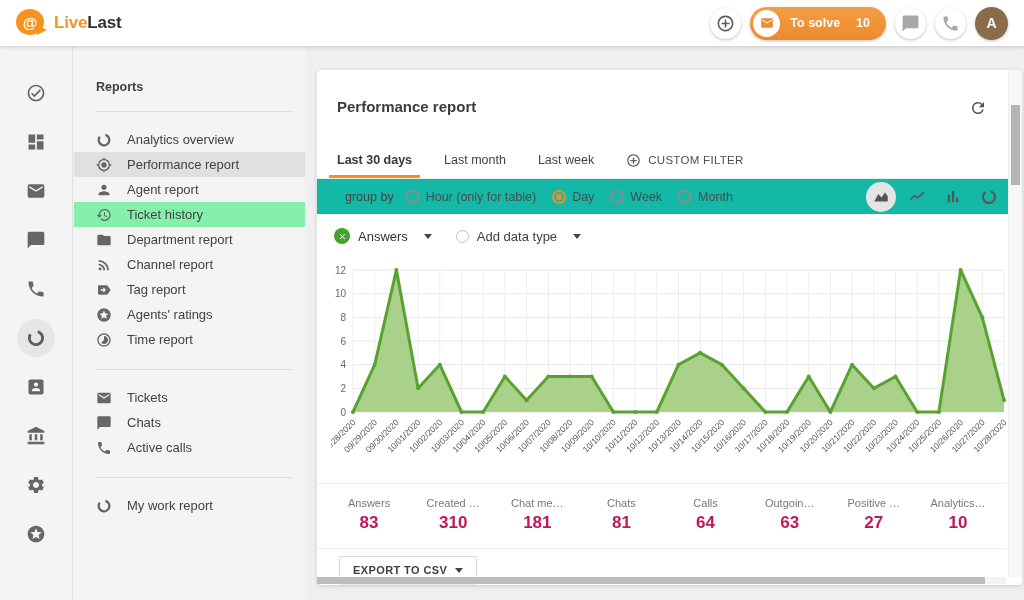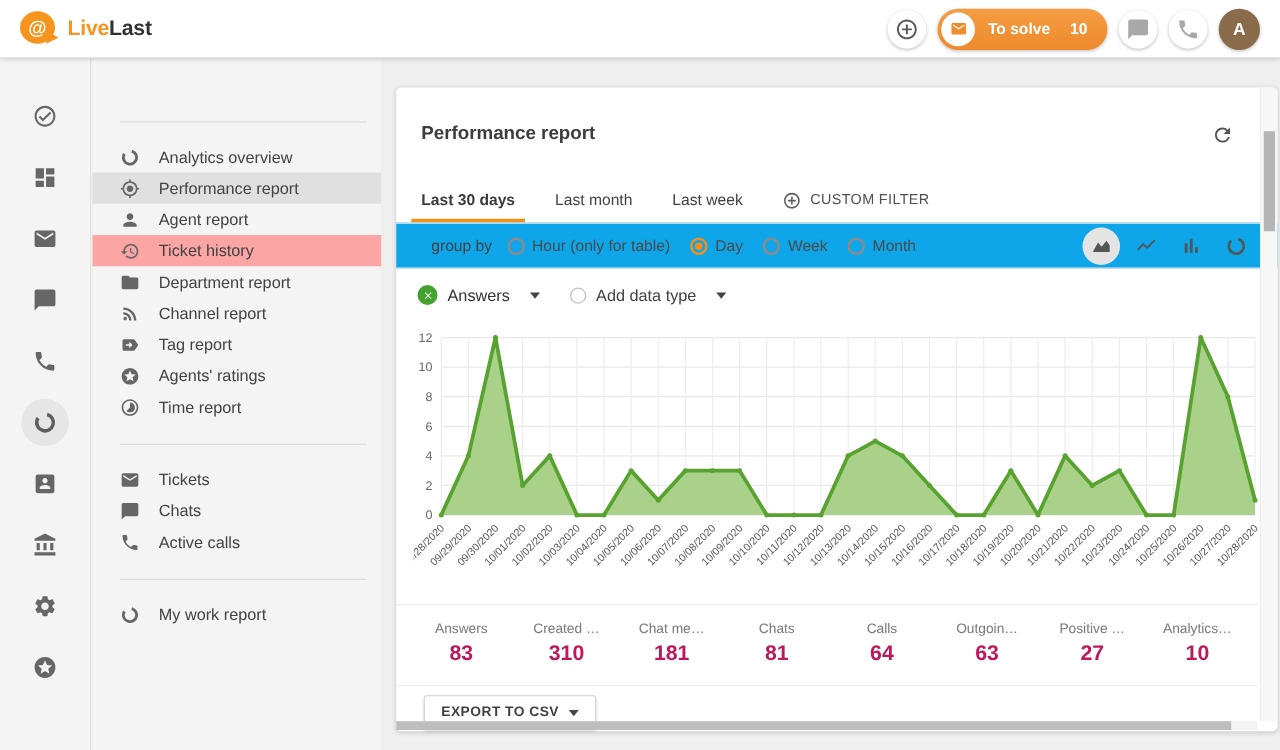--- a/index.html
+++ b/index.html
@@ -44,39 +44,39 @@
                           display:flex; align-items:center; justify-content:center; }
 
   
   .panel { position:absolute; left:74px; top:46px; bottom:0; width:231px; background:#f4f4f4; padding-top:34px; }
   .panel h2 { font-size:12.5px; font-weight:bold; color:#3f3f3f; margin-left:22px; }
   .panel hr { border:none; border-top:1px solid #dcdcdc; margin:17px 12px 15px 22px; }
   .mitem { height:25px; display:flex; align-items:center; gap:15px; padding-left:22px; cursor:pointer; color:#666; }
   .mitem .lab { font-size:13px; color:#424242; }
   .mitem svg { width:16px; height:16px; flex:none; }
   .mitem.hl1 { background:#e0e0e0; }
-  .mitem.hl2 { background:#fca5a5; }
+  .mitem.hl2 { background:#86efac; }
 
   
   .card { position:absolute; left:317px; top:70px; width:705px; height:515px; background:#fff;
           border-radius:4px; box-shadow:0 1px 4px rgba(0,0,0,.16); }
   .card-title { position:absolute; top:28px; left:20px; font-size:15px; font-weight:bold; color:#3c3c3c; }
   .refresh-btn { position:absolute; top:24px; right:30px; width:28px; height:28px; border:none; background:transparent;
                  color:#555; cursor:pointer; display:flex; align-items:center; justify-content:center; }
   .refresh-btn svg { width:18px; height:18px; }
 
   .tabs { position:absolute; top:72px; left:4px; right:20px; height:36px; display:flex; align-items:center; }
   .tab { position:relative; height:36px; display:flex; align-items:center; padding:0 16px; font-size:12.5px;
          color:#424242; cursor:pointer; white-space:nowrap; }
   .tab.active { font-weight:bold; color:#3a3a3a; }
   .tab.active::after { content:""; position:absolute; left:8px; right:8px; bottom:0; height:3px; background:#f0931e; }
   .tab.custom { font-size:11.5px; color:#4f4f4f; gap:7px; letter-spacing:.3px; }
   .tab.custom svg { width:15px; height:15px; color:#5d5d5d; }
 
-  .gb-bar { position:absolute; top:108px; left:0; right:0; height:37px; background:#0ea5e9;
+  .gb-bar { position:absolute; top:108px; left:0; right:0; height:37px; background:#14b8a6;
             border-top:1px solid #ececec; border-bottom:1px solid #ececec;
             display:flex; align-items:center; padding-left:28px; }
   .gb-label { font-size:12.5px; color:#424242; margin-right:12px; }
   .radio-opt { display:flex; align-items:center; gap:6px; margin-right:16px; cursor:pointer; font-size:12.5px; color:#4a4a4a; }
   .radio { position:relative; width:14px; height:14px; border:2px solid #8b8b8b; border-radius:50%; flex:none; }
   .radio.on { border-color:#ef8f1f; }
   .radio.on::after { content:""; position:absolute; inset:2px; background:#ef8f1f; border-radius:50%; }
   .ct-group { position:absolute; right:18px; top:3px; display:flex; gap:6px; }
   .ct-btn { width:30px; height:30px; border:none; background:transparent; border-radius:50%;
             display:flex; align-items:center; justify-content:center; color:#555; cursor:pointer; }
@@ -211,20 +211,21 @@
         </svg>
     </div>
     <div class="rail-item">
       <svg viewBox="0 0 24 24" fill="currentColor">
           <path d="M11.99 2C6.47 2 2 6.48 2 12s4.47 10 9.99 10C17.52 22 22 17.52 22 12S17.52 2 11.99 2zm4.24 16L12 15.45 7.77 18l1.12-4.81-3.73-3.23 4.92-.42L12 5.04l1.92 4.53 4.92.42-3.73 3.23L16.23 18z"></path>
         </svg>
     </div>
   </nav>
 
   <aside class="panel">
+    <h2>Reports</h2>
     <hr>
     <div class="mitem">
       <svg viewBox="0 0 24 24">
           <circle cx="12" cy="12" r="8" fill="none" stroke="currentColor" stroke-width="3.4" stroke-dasharray="40 10" transform="rotate(-75 12 12)"></circle>
         </svg>
       <span class="lab">Analytics overview</span>
     </div>
     <div class="mitem hl1">
       <svg viewBox="0 0 24 24" fill="currentColor">
           <path d="M12 8c-2.21 0-4 1.79-4 4s1.79 4 4 4 4-1.79 4-4-1.79-4-4-4zm8.94 3A8.994 8.994 0 0 0 13 3.06V1h-2v2.06A8.994 8.994 0 0 0 3.06 11H1v2h2.06A8.994 8.994 0 0 0 11 20.94V23h2v-2.06A8.994 8.994 0 0 0 20.94 13H23v-2h-2.06zM12 19c-3.87 0-7-3.13-7-7s3.13-7 7-7 7 3.13 7 7-3.13 7-7 7z"></path>

